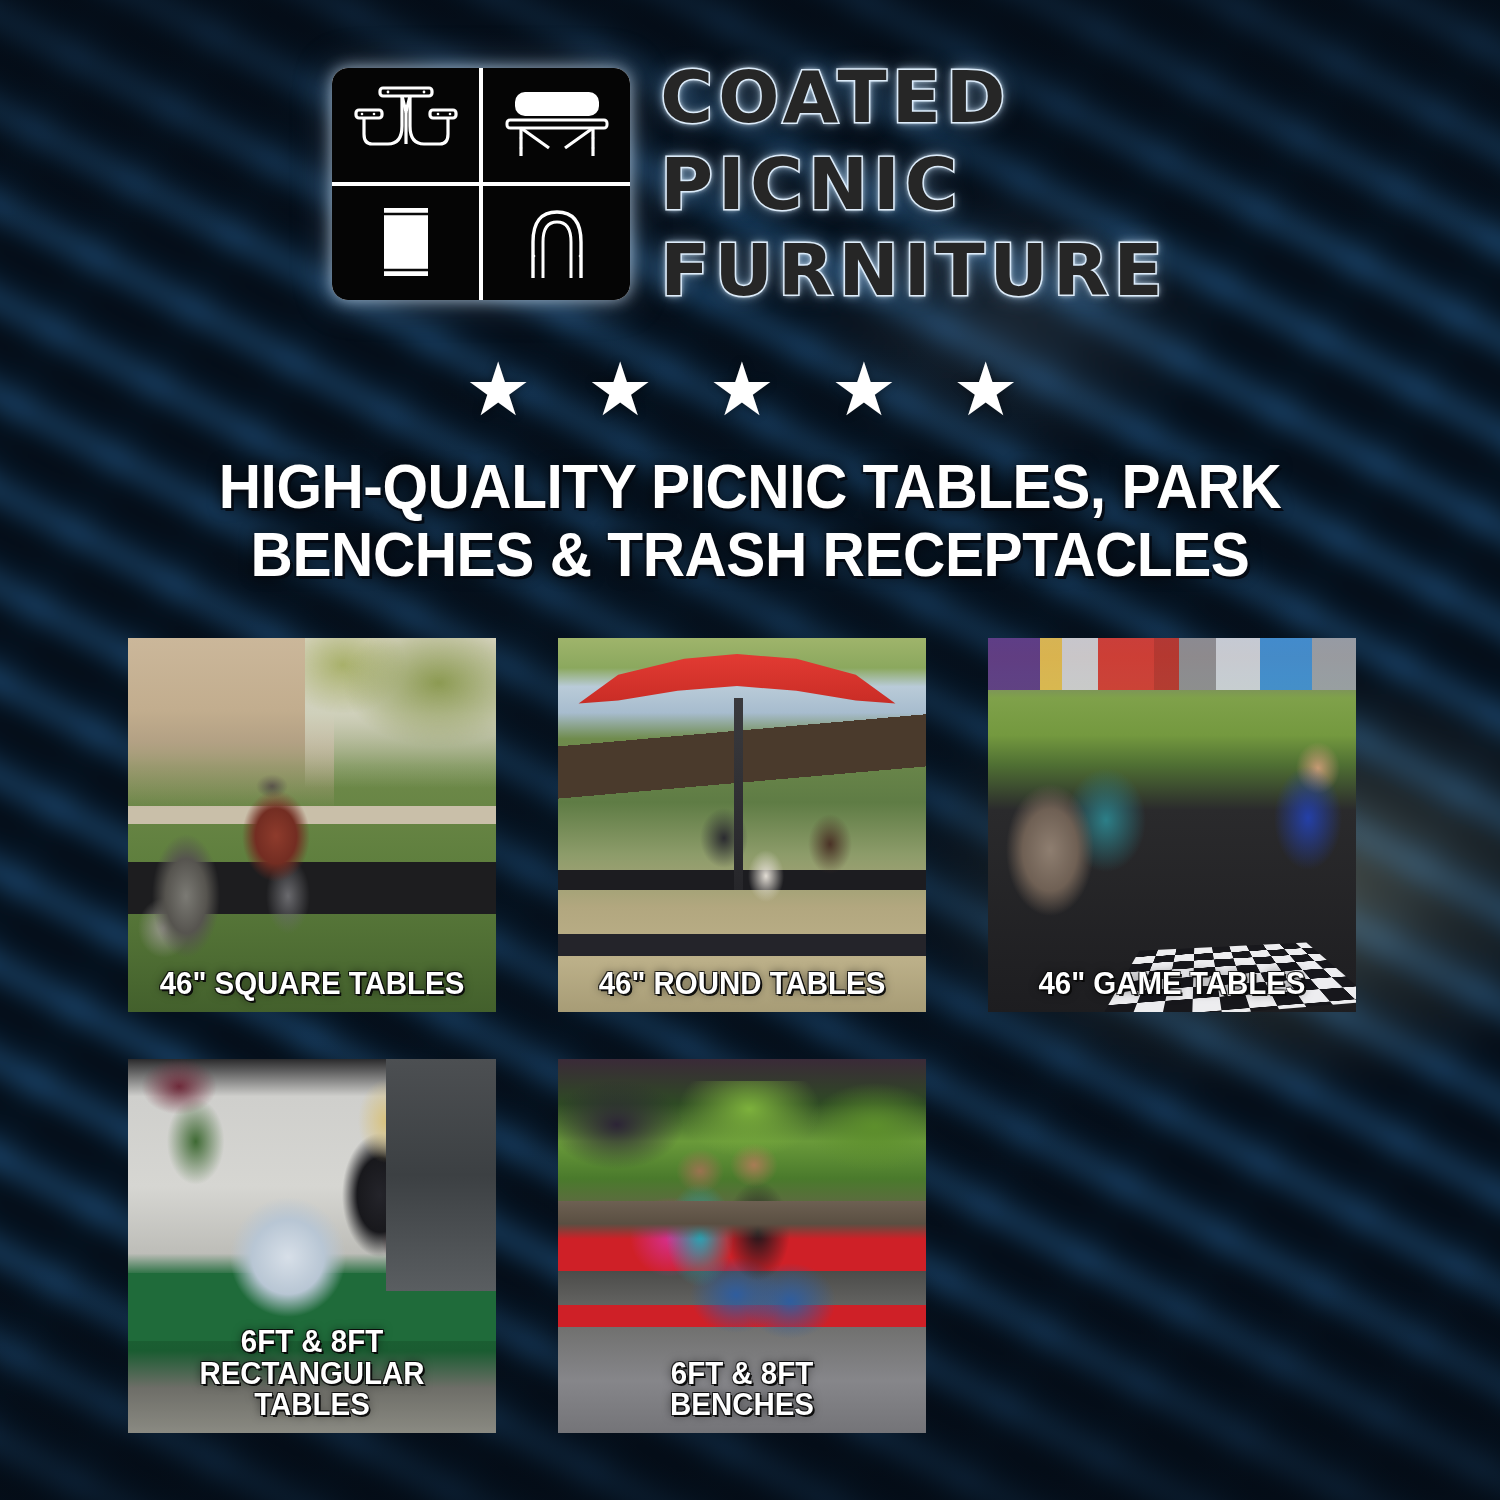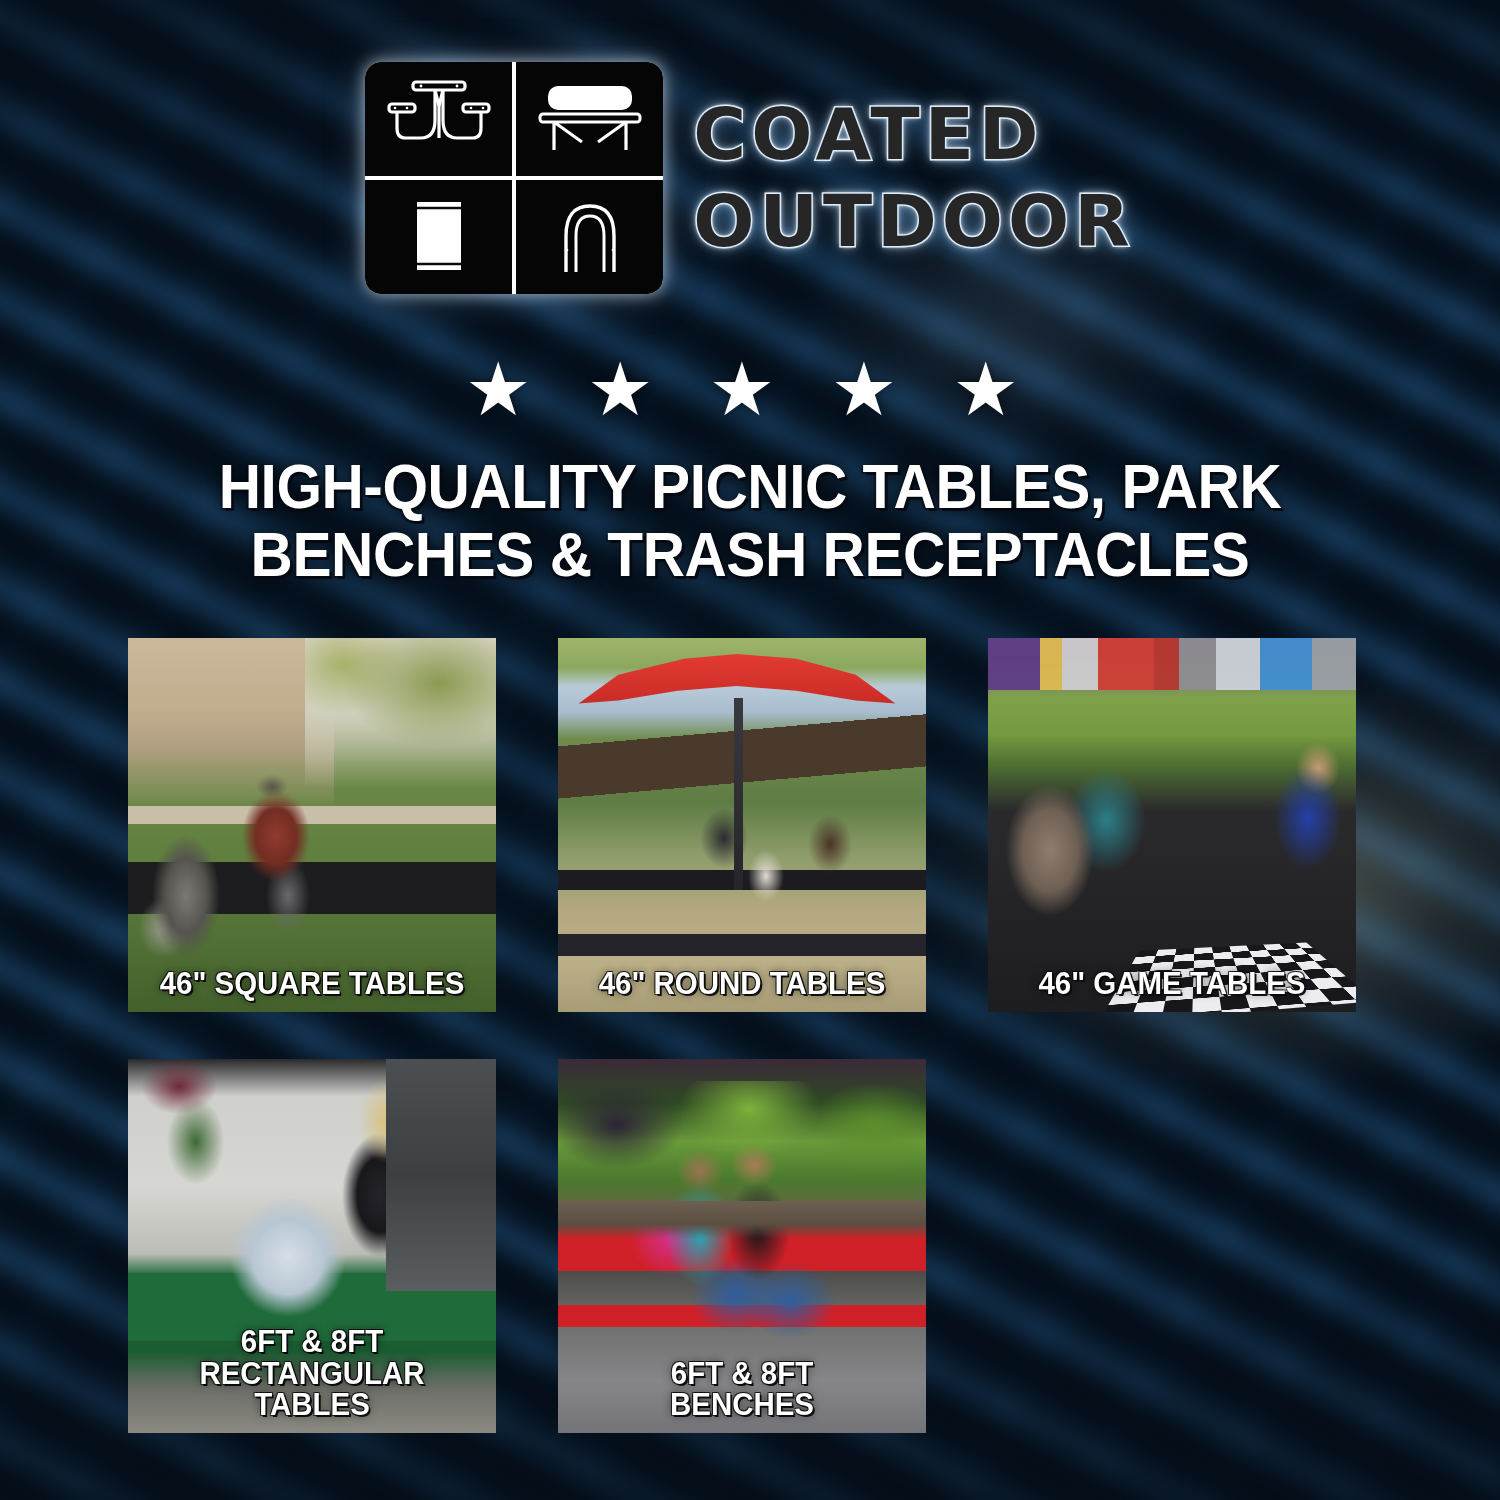--- a/index.html
+++ b/index.html
@@ -400,21 +400,22 @@
           <g fill="#ffffff">
             <circle cx="33" cy="56" r="1.3"></circle>
               <circle cx="79" cy="56" r="1.3"></circle>
           </g>
         </svg>
       </div>
     </div>
 
     <div class="brand-text">
       <div class="brand-line">COATED</div>
-      <div class="brand-line">OUTDOOR</div>
+      <div class="brand-line">PICNIC</div>
+      <div class="brand-line">FURNITURE</div>
     </div>
   </div>
 
   <div class="stars">★ ★ ★ ★ ★</div>
 
   <div class="headline">
     <span>HIGH-QUALITY PICNIC TABLES, PARK</span>
     <span>BENCHES &amp; TRASH RECEPTACLES</span>
   </div>
 

